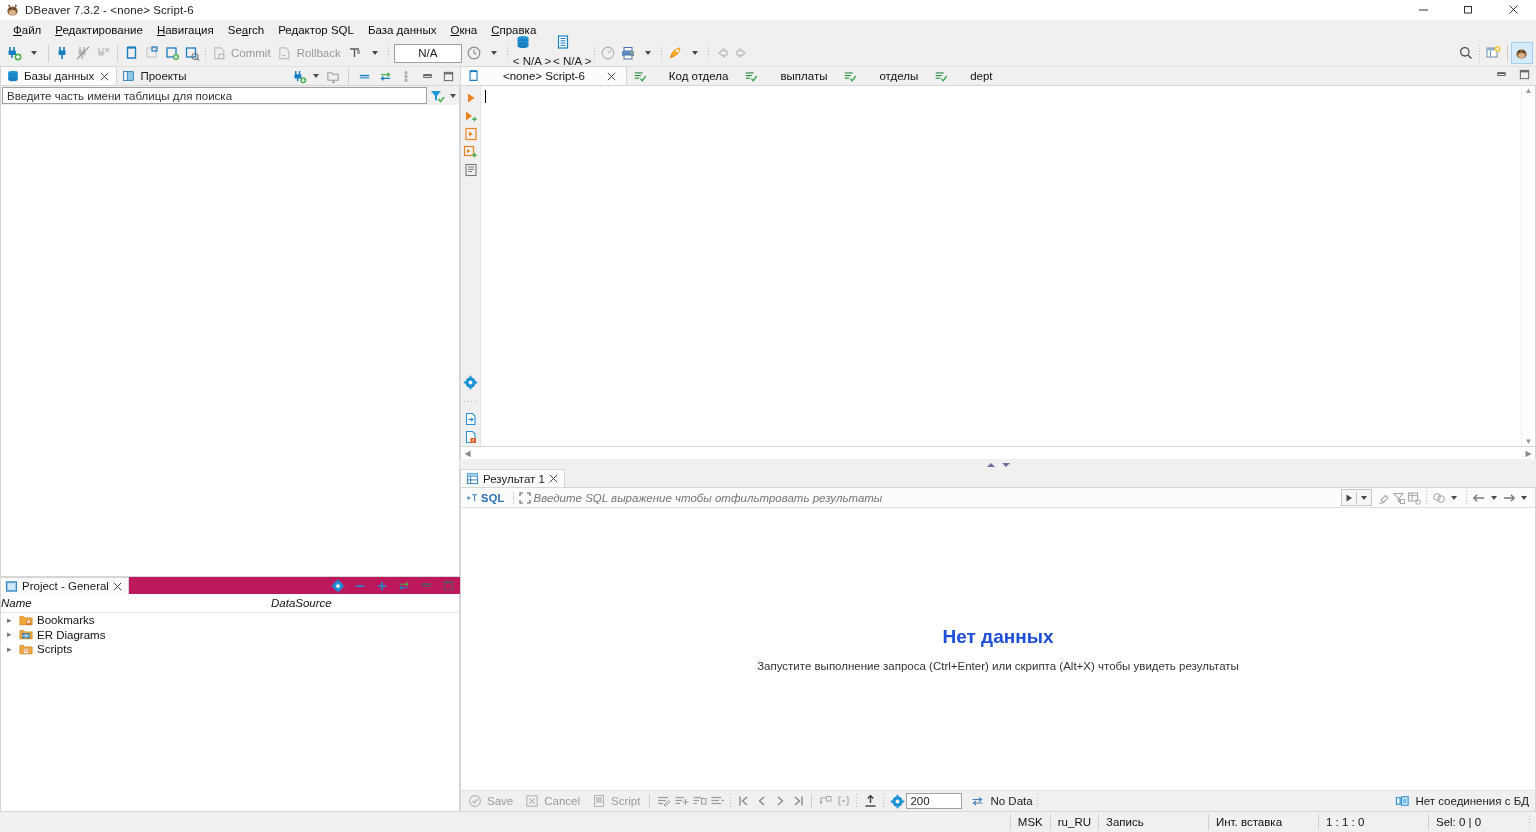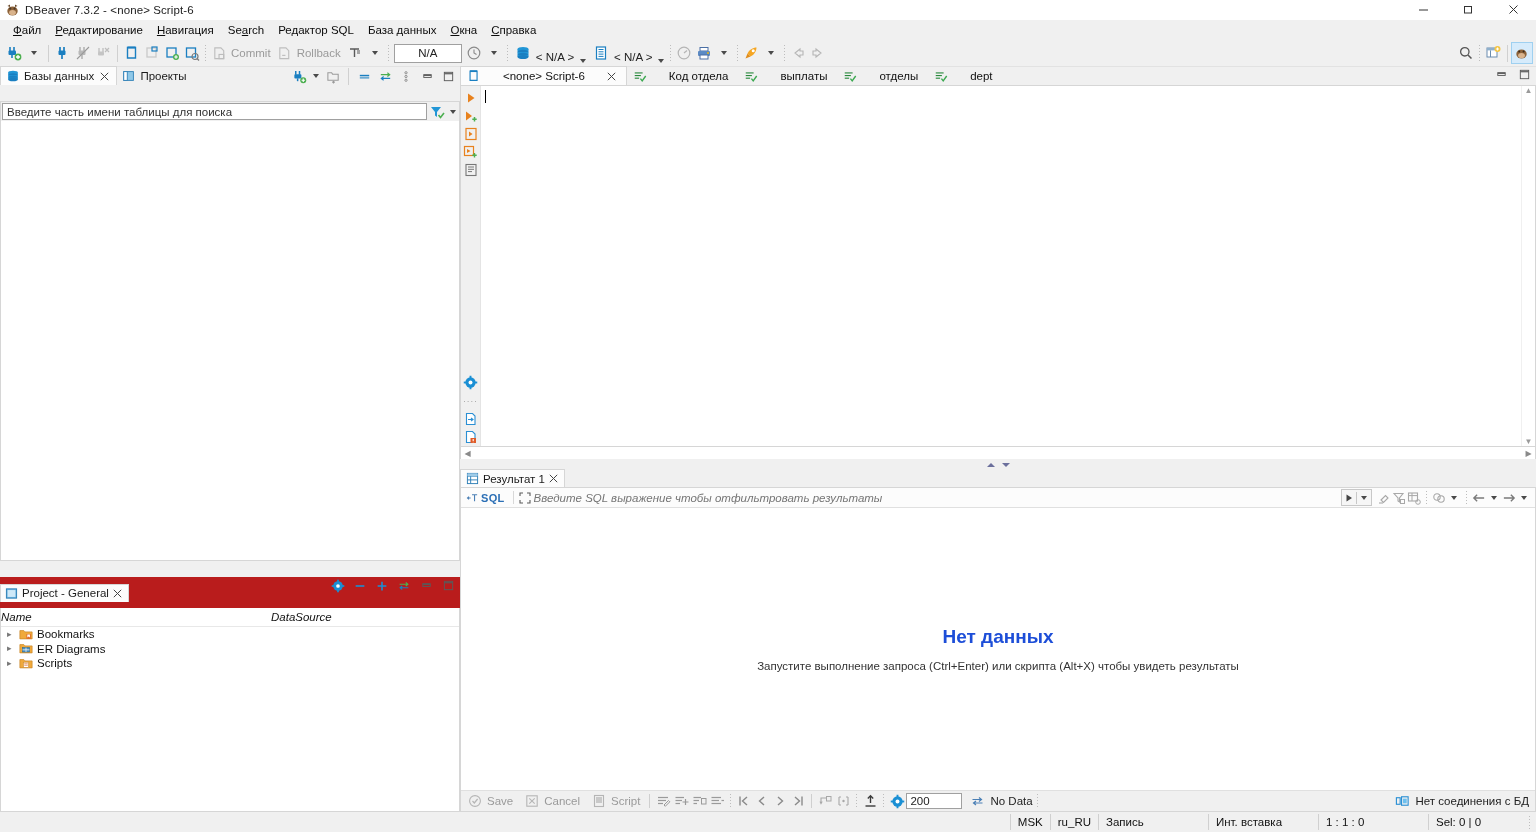--- a/index.html
+++ b/index.html
@@ -36,45 +36,45 @@
     border-bottom: 1px solid #e2e2e2; padding-left:4px; position: relative;
   }
   .tbtn { width:20px; height:20px; display:flex; align-items:center; justify-content:center; position:relative; }
   .arrow-dn { width:0;height:0;border-left:3.5px solid transparent;border-right:3.5px solid transparent;border-top:4px solid #4a4a4a; margin: 0 3px;}
   .tsep { width:1px; height:17px; background:#d0d0d0; margin:0 4px; }
   .tsep-dot { width:1px; height:17px; margin:0 3px;
      background-image: linear-gradient(to bottom,#bdbdbd 1px,transparent 1px);
      background-size:1px 3px; }
   .tb-label { font-size:11.5px; color:#9a9a9a; padding: 0 4px 0 2px; }
   .na-box { width:66px; height:17px; border:1px solid #a0a0a0; background:#fff; display:flex; align-items:center; justify-content:center; font-size:11.5px; color:#222; margin: 0 2px;}
-  .combo-na { display:flex; align-items:flex-end; gap:3px; padding-left:2px; }
+  .combo-na { display:flex; align-items:flex-start; gap:3px; padding-left:2px;flex-direction:column; }
   .combo-na .txt { font-size:11.5px; color:#222; }
   .toolbar-right { position:absolute; right:4px; top:0; height:26px; display:flex; align-items:center; }
 
   
   .body { flex:1; display:flex; min-height:0; background:#f0f0f0; }
 
   
-  .leftcol { width:460px; display:flex; flex-direction:column; flex:none; background:#f0f0f0;gap:16px; }
+  .leftcol { width:460px; display:flex; flex-direction:column; flex:none; background:#f0f0f0; }
 
   .view-tabs { height:18px; display:flex; align-items:flex-end; background:#f0f0f0; position:relative; }
   .vtab { height:18px; display:flex; align-items:center; gap:4px; padding:0 7px 0 5px; font-size:11.5px; color:#1a1a1a; background:#f0f0f0;}
   .vtab.active { background:#fcfcfc; border-top:1px solid #d6d6d6; border-left:1px solid #d6d6d6; border-right:1px solid #d6d6d6; }
   .vtab .close-x { font-size:10px; color:#555; margin-left:2px; }
   .vtabs-tools { position:absolute; right:2px; bottom:0; height:18px; display:flex; align-items:center; gap:1px;}
 
   .dbtree-panel { flex:1; display:flex; flex-direction:column; border:1px solid #d6d6d6; background:#fff; min-height:0; }
   .search-row { height:19px; display:flex; align-items:center; background:#f0f0f0;justify-content:center; }
   .search-input { flex:1; height:17px; margin:1px 0 1px 1px; border:1px solid #a0a0a0; background:#fff; font-size:11.5px; padding-left:4px; color:#222; box-sizing:border-box; font-family:"Liberation Sans",sans-serif;}
   .search-input::placeholder { color:#333; }
   .filter-btn { width:20px; height:19px; display:flex; align-items:center; justify-content:center; }
   .tree-body { flex:1; background:#fff; }
 
   .project-panel { height:235px; flex:none; display:flex; flex-direction:column; background:#f0f0f0; }
-  .ppanel-head { height:31px; display:flex; align-items:center; background:#b91c1c; position:relative; }
+  .ppanel-head { height:17px; display:flex; align-items:center; background:#be185d; position:relative; }
   .ppanel-tab { height:17px; display:flex; align-items:center; gap:4px; padding:0 6px 0 4px; font-size:11.5px; background:#fcfcfc; border-top:1px solid #d6d6d6; border-left:1px solid #d6d6d6; border-right:1px solid #d6d6d6;}
   .ppanel-tools { position:absolute; right:2px; top:0; height:17px; display:flex; align-items:center; gap:2px;}
   .ppanel-body { flex:1; border:1px solid #d6d6d6; border-top:none; background:#fff; display:flex; flex-direction:column; }
   .pcols { height:18px; display:flex; align-items:center; border-bottom:1px solid #e8e8e8; background:#fff;}
   .pcol { font-size:11.5px; color:#111; padding-left:0;font-style:italic; }
   .pcol.c1 { width:270px; }
   .prow { height:14.5px; display:flex; align-items:center; gap:4px; padding-left:6px; font-size:11.5px; color:#111; }
   .tri { width:8px; color:#777; font-size:9px; line-height:1; }
 
   

